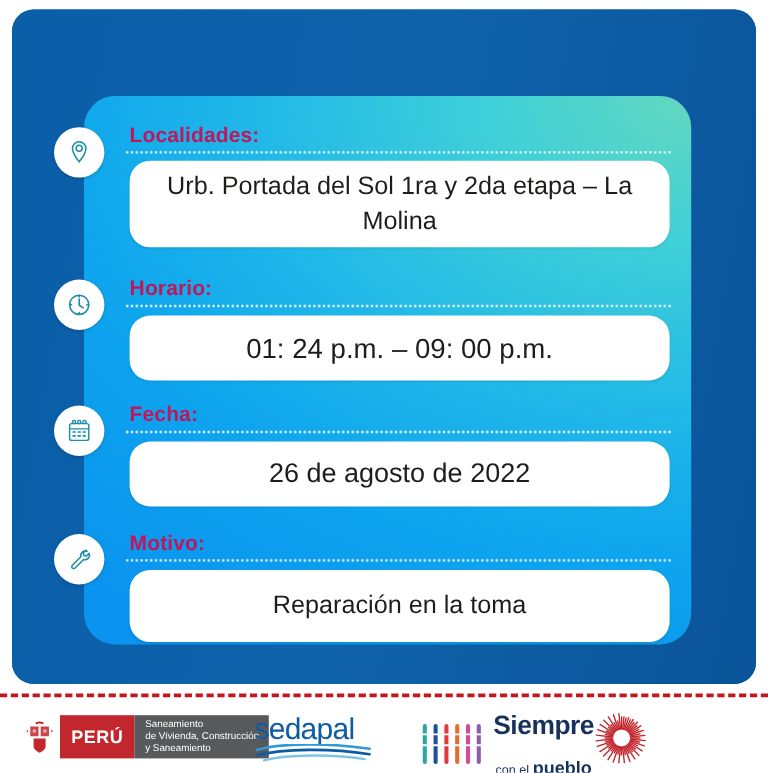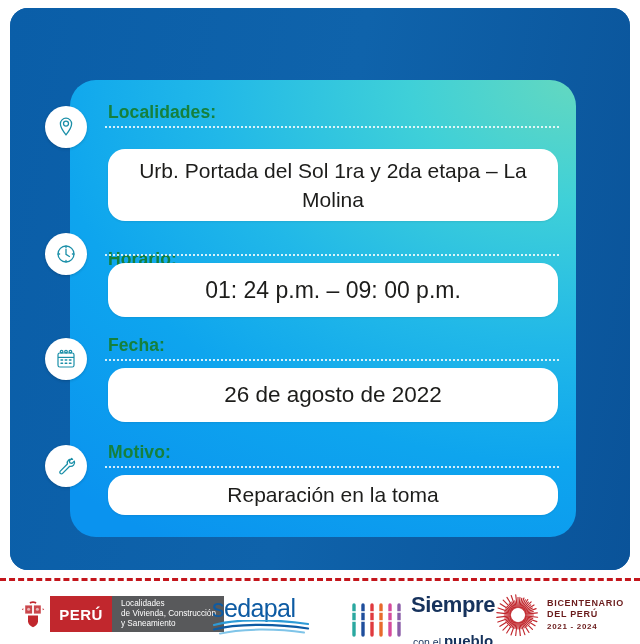--- a/index.html
+++ b/index.html
@@ -100,27 +100,27 @@
   .row-hora   .icon-circle { top: 8px; }
   .row-fecha  .icon-circle { top: 8px; }
   .row-motivo .icon-circle { top: 8px; }
 
   .icon-circle svg { display: block; }
 
   
   .field-label {
     position: absolute;
     left: 108px;
-    color: #15803d;
+    color: #be185d;
     font-size: 17.5px;
     font-weight: bold;
     letter-spacing: 0.1px;
   }
   .row-loc    .field-label { top: 14px; }
-  .row-hora   .field-label { top: 5px; margin-top: 19px; }
+  .row-hora   .field-label { top: 5px; }
   .row-fecha  .field-label { top: 5px; }
   .row-motivo .field-label { top: 5px; }
 
   
   .dotted {
     position: absolute;
     left: 105px;
     width: 454px;
     height: 0;
     border-top: 2px dotted rgba(255,255,255,0.82);
@@ -138,40 +138,40 @@
     background: #ffffff;
     border-radius: 17px;
     display: flex;
     align-items: center;
     justify-content: center;
     text-align: center;
     color: #1d1d1b;
     box-shadow: 0 1px 2px rgba(0,0,0,0.08);
   }
   .row-loc .value-box {
-    top: 61px;
+    top: 46px;
     height: 72px;
     font-size: 21px;
     line-height: 29px;
     padding: 0 22px;
   }
   .row-hora .value-box {
     top: 38px;
     height: 54px;
     font-size: 23px;
     text-align: right;
   }
   .row-fecha .value-box {
     top: 38px;
     height: 54px;
     font-size: 22.5px;
   }
   .row-motivo .value-box {
     top: 38px;
-    height: 40px;
+    height: 60px;
     font-size: 21px;
   }
 
   
   .red-divider {
     position: absolute;
     left: 0;
     top: 578px;
     width: 640px;
     height: 0;
@@ -363,21 +363,21 @@
             <path d="M3.4 9.2l-1.6 1.1 1.4 1 .2-2.1zM22.6 9.2l1.6 1.1-1.4 1-.2-2.1z"></path>
           </g>
           <g fill="#ffffff" opacity="0.6">
             <circle cx="8.6" cy="10.2" r="1.5"></circle>
             <circle cx="17.4" cy="10.2" r="1.5"></circle>
           </g>
         </svg>
       </div>
       <div class="peru-red">PERÚ</div>
       <div class="peru-gray">
-        <span>Localidades</span>
+        <span>Saneamiento</span>
         <span>de Vivienda, Construcción</span>
         <span>y Saneamiento</span>
       </div>
     </div>
 
     <div class="logo-sedapal">
       <div class="sedapal-word">sedapal</div>
       <svg width="100" height="16" viewBox="0 0 100 16">
         <path d="M2 5 C22 -1, 62 -1, 96 4" stroke="#2e9bd6" stroke-width="2.2" fill="none" stroke-linecap="round"></path>
         <path d="M2 9.5 C24 3.5, 64 3.5, 96 8.5" stroke="#0d5ba3" stroke-width="2.2" fill="none" stroke-linecap="round"></path>
@@ -464,21 +464,16 @@
             <path d="M16.14 16.32 L11.06 12.28"></path>
             <path d="M16.70 15.70 L7.20 6.20"></path>
             <path d="M17.32 15.14 L13.19 9.95"></path>
             <path d="M18.01 14.65 L10.94 3.40"></path>
             <path d="M18.75 14.24 L15.79 8.11"></path>
             <path d="M19.52 13.92 L15.20 1.55"></path>
             <path d="M20.33 13.69 L18.77 6.87"></path>
             <path d="M21.16 13.55 L19.72 0.73"></path>
           </g>
       </svg>
-      <div class="bic-text">
-        <div class="bic-l1">BICENTENARIO</div>
-        <div class="bic-l2">DEL PERÚ</div>
-        <div class="bic-l3">2021 - 2024</div>
-      </div>
     </div>
 
   </div>
 </div>
 
 </body></html>

